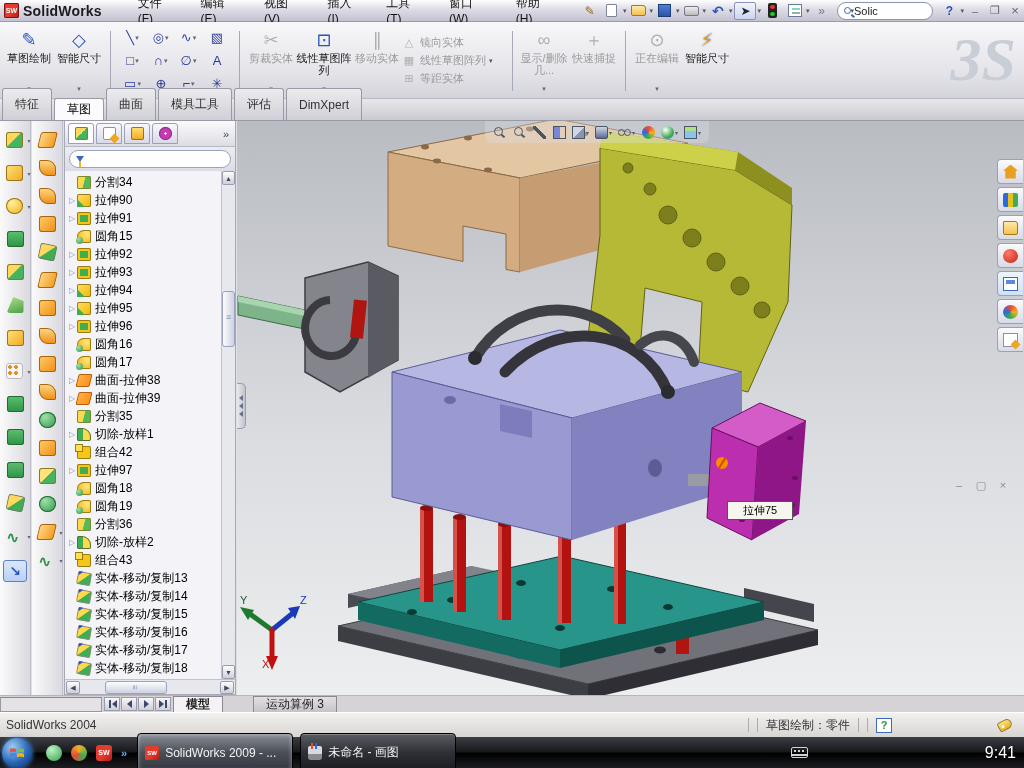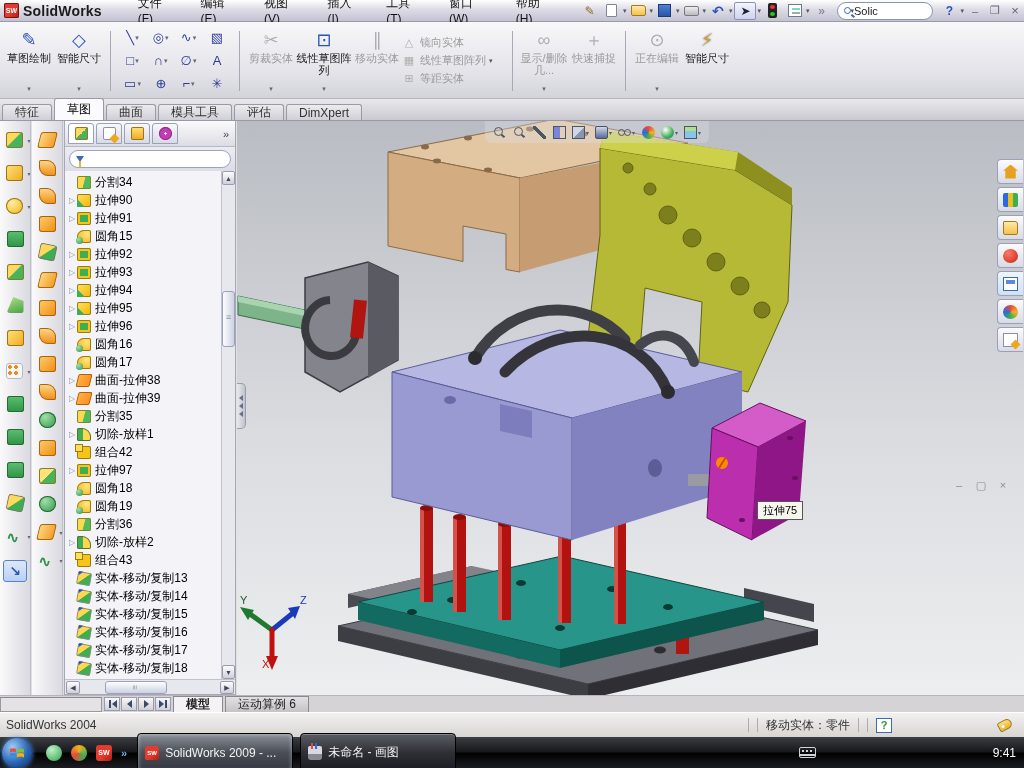--- a/index.html
+++ b/index.html
@@ -54,21 +54,21 @@
   .eg-item{display:flex;align-items:center;justify-content:center;color:#2a3a9a;font-size:13px;}
   .eg-item .cv{display:none;font-size:7px;color:#667;margin-left:1px;}
   .eg-item.caret .cv{display:inline;}
   .trio{display:flex;flex-direction:column;justify-content:center;gap:3px;font-size:11px;color:#9b9b9b;width:104px;}
   .trio-row{display:flex;align-items:center;gap:4px;white-space:nowrap;}
   .trio-row .ticon{width:14px;text-align:center;color:#aeaeae;font-size:11px;}
 
   
   .tabrow{position:absolute;top:99px;left:0;right:0;height:22px;background:linear-gradient(#e9e9ec,#c9c9d0);
     border-bottom:1px solid #9a9aa6;display:flex;align-items:flex-end;}
-  .cmtab{height:16px;padding:0 12px;margin-left:2px;font-size:12px;color:#333;display:flex;align-items:center;
+  .cmtab{height:32px;padding:0 12px;margin-left:2px;font-size:12px;color:#333;display:flex;align-items:center;
     background:linear-gradient(#ececef,#cfcfd6);border:1px solid #9a9aa6;border-bottom:0;border-radius:3px 3px 0 0;}
   .cmtab.active{background:#fbfbfd;color:#000;height:22px;position:relative;z-index:2;}
   .docbtns{margin-left:auto;display:flex;gap:4px;margin-right:8px;align-items:center;height:100%;}
   .docbtn{width:18px;height:15px;color:#8a8a94;font-size:11px;display:flex;align-items:center;justify-content:center;}
 
   
   .lcol{position:absolute;top:121px;width:31px;bottom:73px;background:linear-gradient(90deg,#fafafb,#d9d9e0);
     border-right:1px solid #c0c0ca;display:flex;flex-direction:column;align-items:center;padding-top:8px;}
   .lcol1{left:0;}
   .lcol2{left:32px;}
@@ -158,21 +158,21 @@
   .hu-cube,.hu-cube2{border:1.5px solid #4a5668;background:linear-gradient(135deg,#cfd6e4 50%,#8a96b0 50%);}
   .hu-cube2{border-radius:2px;background:linear-gradient(#cfd6e4,#5a6a9a);}
   .hu-eye::before{content:"";position:absolute;left:0;top:3px;width:5px;height:5px;border:1.5px solid #4a5668;border-radius:50%;}
   .hu-eye::after{content:"";position:absolute;right:0;top:3px;width:5px;height:5px;border:1.5px solid #4a5668;border-radius:50%;}
   .hu-ball{border-radius:50%;background:conic-gradient(#e84a3a,#f0b020,#3fae52,#2a6ae0,#e84a3a);}
   .hu-ball2{border-radius:50%;background:radial-gradient(circle at 35% 30%,#fff,#3fae52 60%,#2a6ae0);}
   .hu-img{border:1.5px solid #4a5668;background:linear-gradient(#aee08a 40%,#8ac4ea 40%);}
   .splitter{position:absolute;left:0;top:262px;width:9px;height:46px;background:linear-gradient(90deg,#e8e8ee,#c2c2cc);
     border:1px solid #9a9ab0;border-left:0;border-radius:0 5px 5px 0;display:flex;flex-direction:column;align-items:center;justify-content:center;gap:2px;}
   .splitter i{width:0;height:0;border-top:3px solid transparent;border-bottom:3px solid transparent;border-right:4px solid #66708a;}
-  .tooltip{position:absolute;left:520px;top:380px;background:#f6f6ee;border:1px solid #555;font-size:11px;padding:1px 5px;color:#000;}
+  .tooltip{position:absolute;left:490px;top:380px;background:#f6f6ee;border:1px solid #555;font-size:11px;padding:1px 15px;color:#000;}
 
   
   .taskpane{position:absolute;right:0;top:38px;width:27px;display:flex;flex-direction:column;gap:3px;}
   .tp-btn{width:26px;height:25px;border:1px solid #9aa0b8;border-right:0;border-radius:4px 0 0 4px;
     background:linear-gradient(#fbfbfd,#d8dae6);display:flex;align-items:center;justify-content:center;}
   .tp-btn.pressed{background:linear-gradient(#eef4fd,#cfe0f7);}
   .tpi{width:15px;height:14px;}
   .tp-home{background:#e8a020;clip-path:polygon(50% 0,100% 45%,85% 45%,85% 100%,15% 100%,15% 45%,0 45%);}
   .tp-lib{background:linear-gradient(90deg,#2a6ae0 33%,#e8c020 33%,#e8c020 66%,#3fae52 66%);border-radius:2px;}
   .tp-folder{background:linear-gradient(#ffe9a8,#f4c14f);border:1px solid #a07b18;border-radius:1px 3px 2px 2px;}
@@ -220,21 +220,21 @@
     display:flex;align-items:center;padding:0 7px;gap:6px;color:#f2f2f2;font-size:12px;white-space:nowrap;overflow:hidden;}
   .taskwin.active{background:linear-gradient(#8a8f98,#4a4e57 50%,#33363e);box-shadow:inset 0 0 4px rgba(255,255,255,.5);}
   .tw-sw{width:14px;height:14px;border-radius:2px;background:linear-gradient(135deg,#e43b2e 55%,#a71f14);color:#fff;font-size:6px;font-weight:bold;display:flex;align-items:center;justify-content:center;flex:none;}
   .tw-paint{width:14px;height:14px;flex:none;background:linear-gradient(#d8d8e0 60%,#8a8a94 60%);border-radius:2px 2px 3px 3px;position:relative;}
   .tw-paint::after{content:"";position:absolute;left:3px;top:-3px;width:2px;height:6px;background:#e84a3a;box-shadow:4px 0 0 #2a6ae0;}
   .tray{margin-left:auto;display:flex;align-items:center;gap:6px;padding-right:8px;}
   .kbd{width:17px;height:11px;border:1px solid #cfd2d8;border-radius:2px;background:
     radial-gradient(circle 1px at 3px 3px,#cfd2d8 90%,transparent),radial-gradient(circle 1px at 7px 3px,#cfd2d8 90%,transparent),
     radial-gradient(circle 1px at 11px 3px,#cfd2d8 90%,transparent),linear-gradient(transparent 6px,#cfd2d8 6px 8px,transparent 8px);margin-right:6px;}
   .tico{width:15px;height:15px;border-radius:2px;}
-  .clock{color:#fff;font-size:12px;margin-left:4px;text-shadow:0 1px 2px #000;}
+  .clock{color:#fff;font-size:16px;margin-left:4px;text-shadow:0 1px 2px #000;}
 </style>
 </head>
 <body>
 
 <div id="screen">
 
   <div class="titlebar">
     <span class="swcube">SW</span>
     <span class="brand">SolidWorks</span>
     <div class="menus">
@@ -393,20 +393,21 @@
     <div class="tb-sep" style="height:60px;align-self:center;"></div>
     <div class="cmbtn disabled">
       <span class="cicon">⊙</span>
       <span>正在编辑</span>
         <span class="dd">▾</span>
     </div>
     <div class="cmbtn">
       <span class="cicon" style="color:#e8a000;text-shadow:0 0 2px #2a55b8;">⚡</span>
       <span>智能尺寸</span>
     </div>
+    <div class="watermark">3S</div>
   </div>
 
   <div class="tabrow">
     <div class="cmtab">
         <span>特征</span>
       </div>
       <div class="cmtab active">
         <span>草图</span>
       </div>
       <div class="cmtab">
@@ -967,36 +968,36 @@
           <i class="tri-l"></i>
         </span>
       <span>
           <i class="tri-r"></i>
         </span>
       <span>
           <i class="tri-r"></i>
           <i class="bar-i"></i>
         </span>
     </div>
-    <div style="display:flex;">
+    <div style="display:flex;gap:28px;">
       <div class="mtab active">
           <span>模型</span>
         </div>
         <div class="mtab">
-          <span>运动算例 6</span>
+          <span>运动算例 3</span>
         </div>
     </div>
   </div>
 
   <div class="statusbar">
     <span>SolidWorks 2004</span>
     <div class="st-right">
       <span class="st-sep"></span>
         <span class="st-sep"></span>
-      <span>移动实体：零件</span>
+      <span>草图绘制：零件</span>
       <span class="st-sep"></span>
         <span class="st-sep"></span>
       <span class="helpbox">?</span>
       <span style="width:90px;"></span>
       <span class="tagicon"></span>
     </div>
   </div>
 
   <div class="taskbar">
     <div class="orb">

